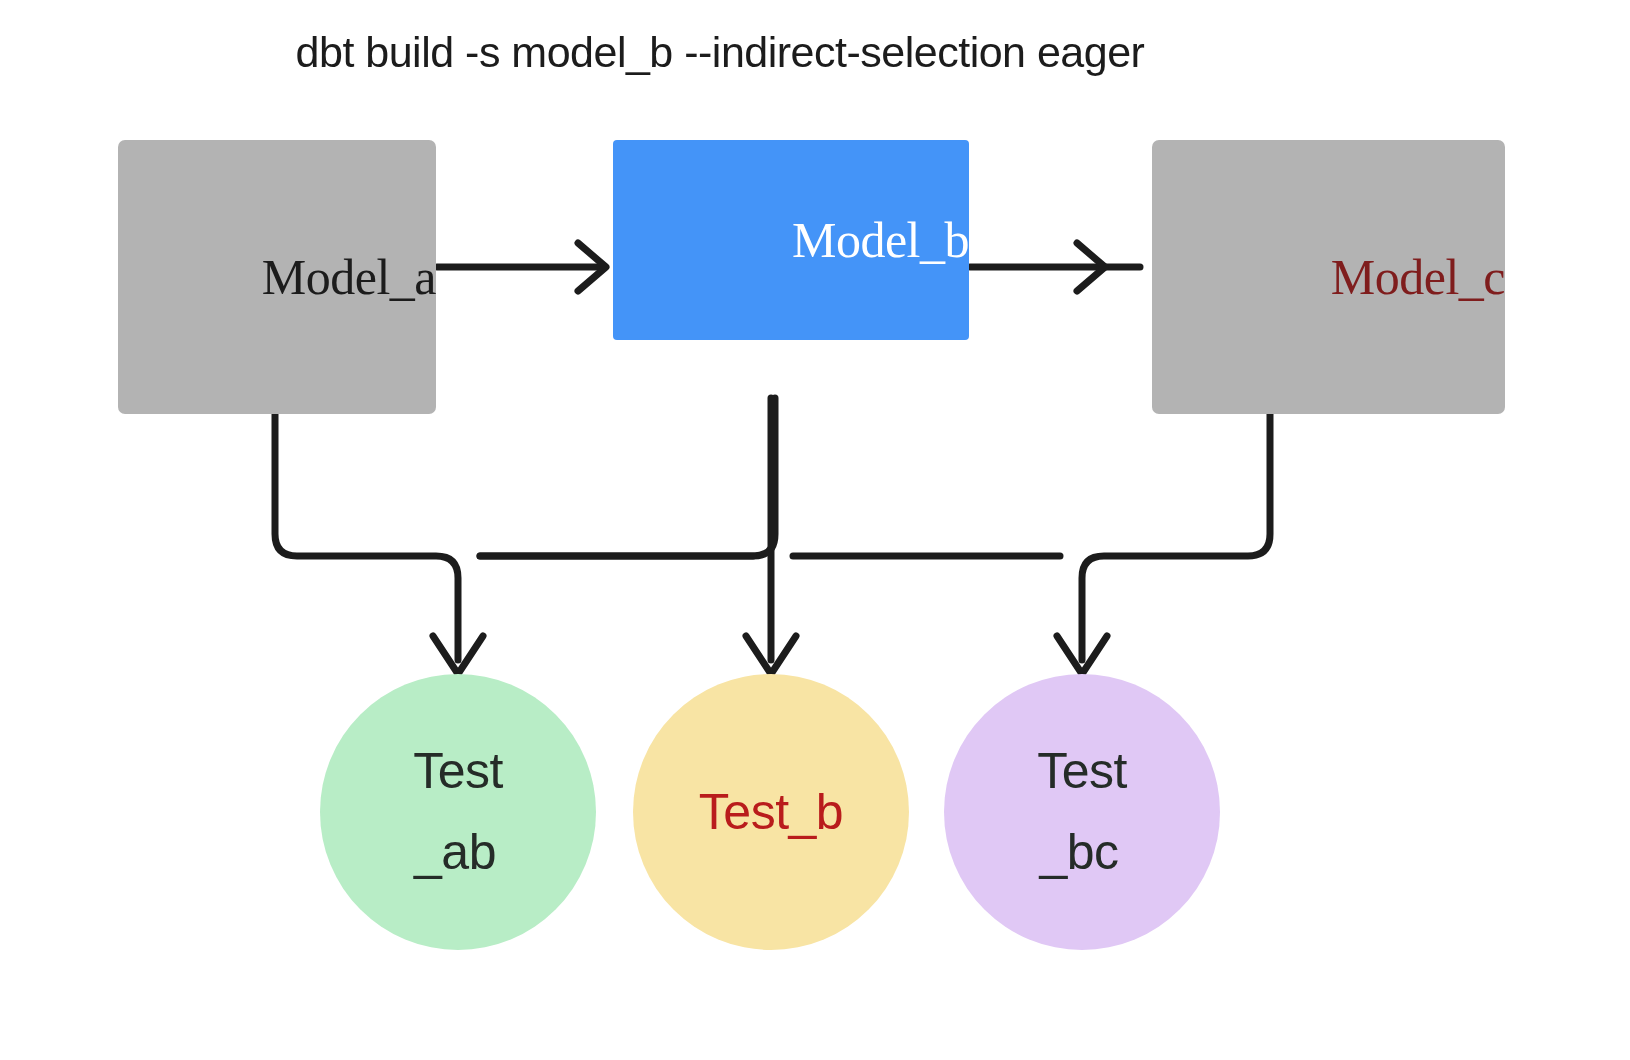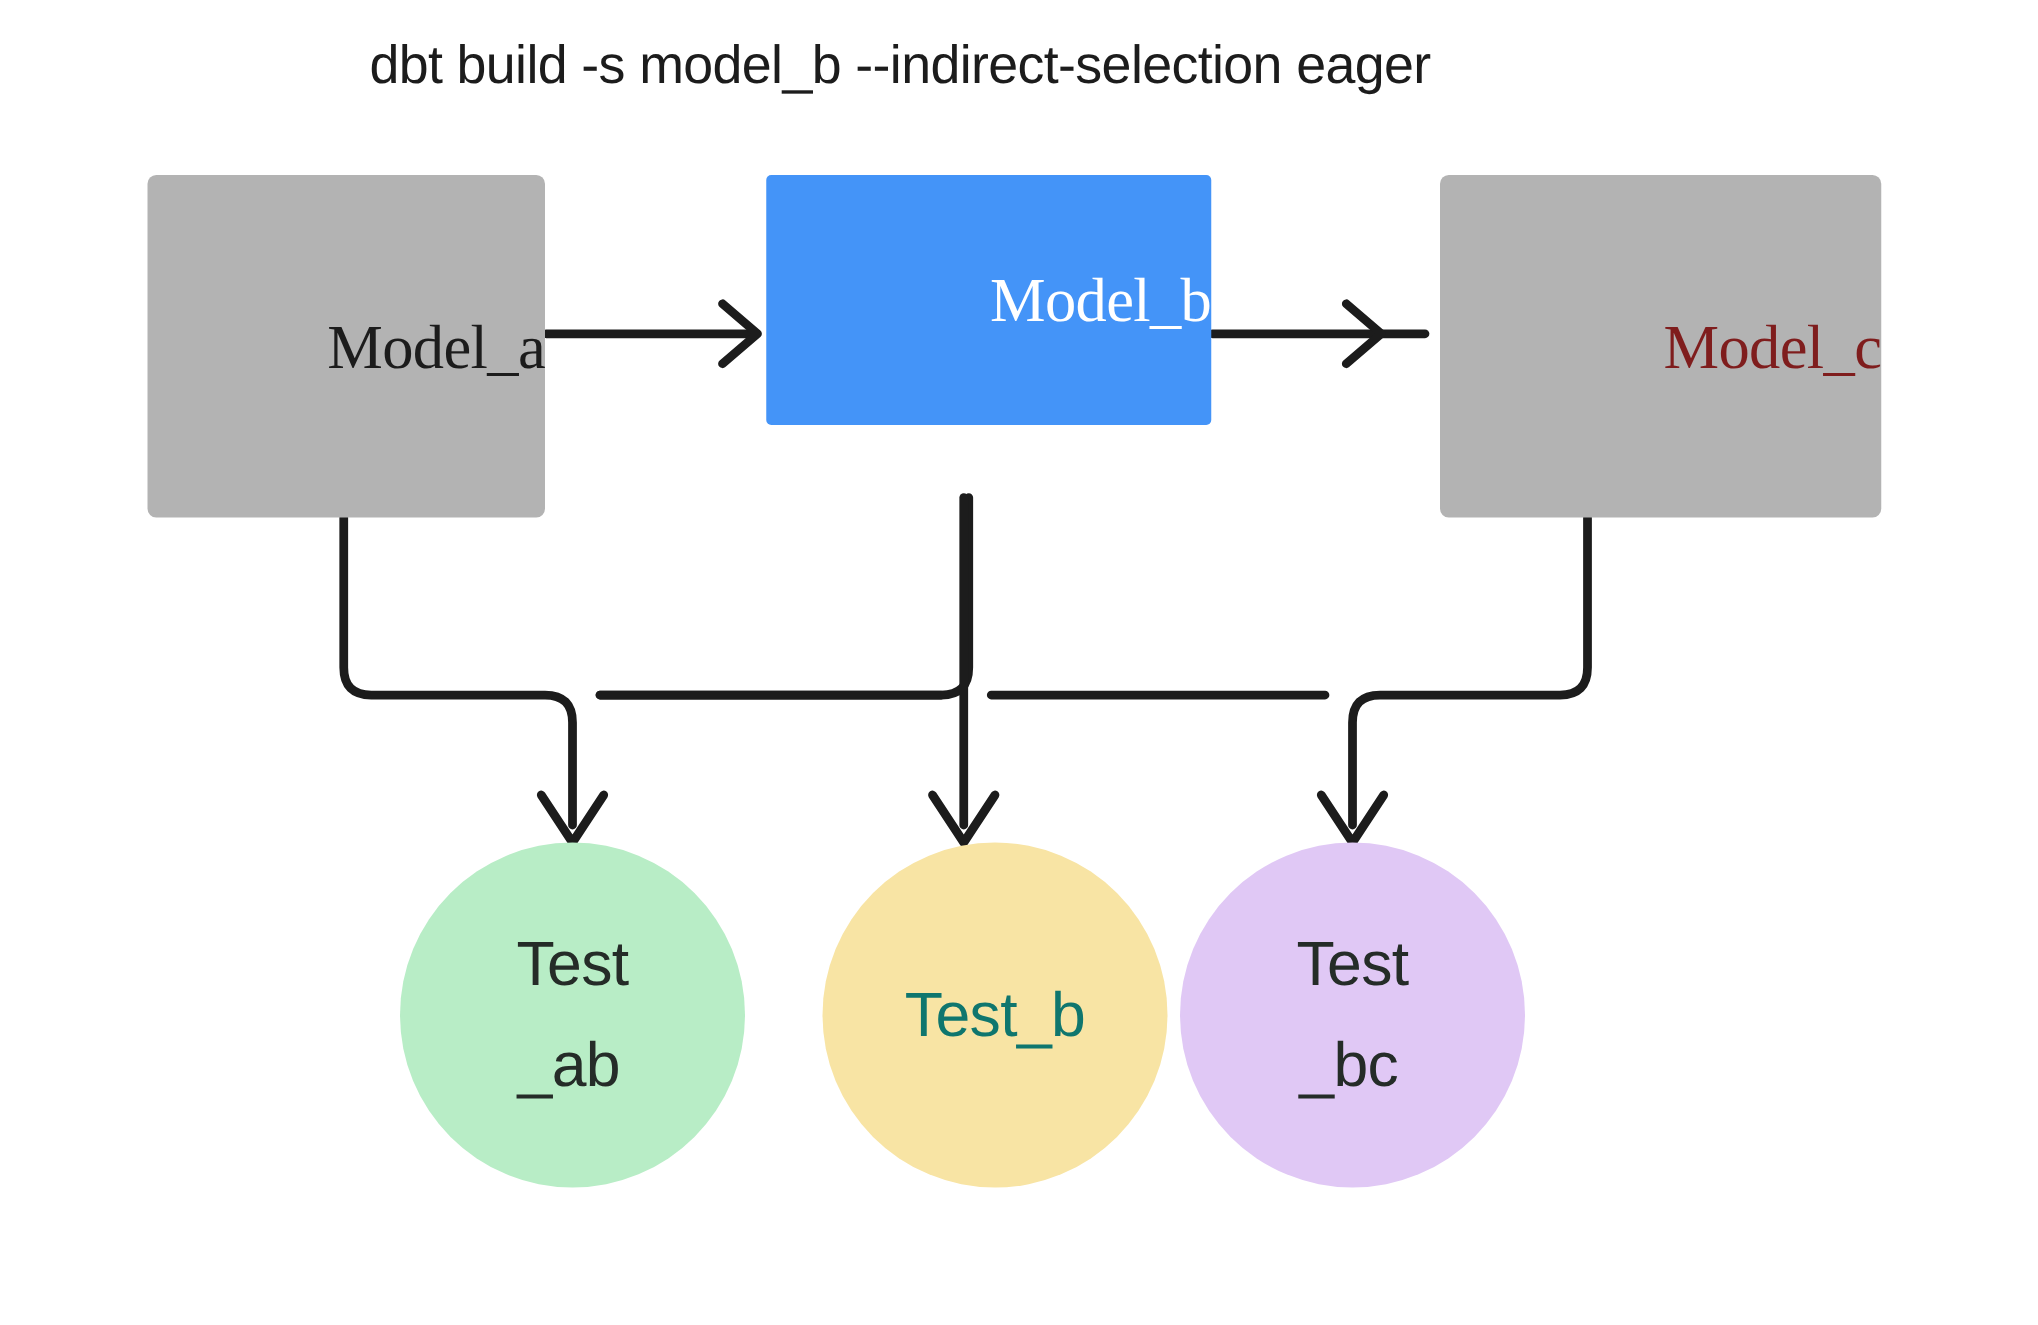--- a/index.html
+++ b/index.html
@@ -120,21 +120,21 @@
 
   <div class="node-box" style="left:1152px; top:140px; width:353px; height:274px; background:#b3b3b3; color:#7f1d1d;">
     <span>Model_c</span>
   </div>
 
   <div class="node-circle" style="left:320px; top:674px; width:276px; height:276px; background:#b8edc6; color:#252c28;">
     <span class="ln1">Test</span>
     <span class="ln2">_ab</span>
   </div>
 
-  <div class="node-circle" style="left:658px; top:674px; width:276px; height:276px; background:#f8e4a4; color:#0f766e;">
+  <div class="node-circle" style="left:633px; top:674px; width:276px; height:276px; background:#f8e4a4; color:#b91c1c;">
     <span class="ln1">Test_b</span>
   </div>
 
   <div class="node-circle" style="left:944px; top:674px; width:276px; height:276px; background:#e0c8f5; color:#252c28;">
     <span class="ln1">Test</span>
     <span class="ln2">_bc</span>
   </div>
 
 </div>
 

